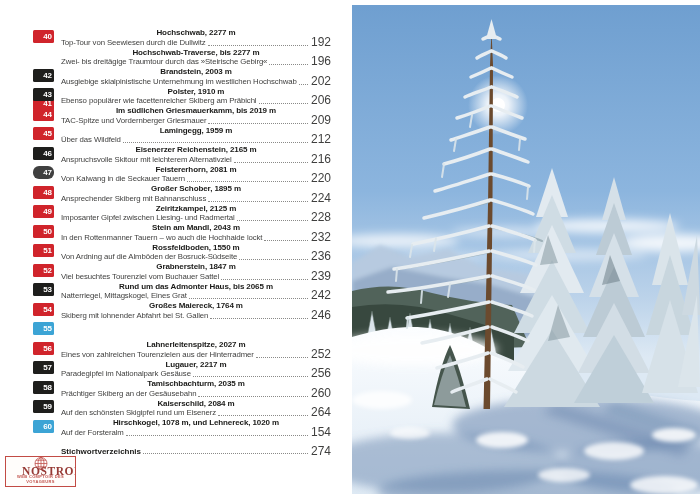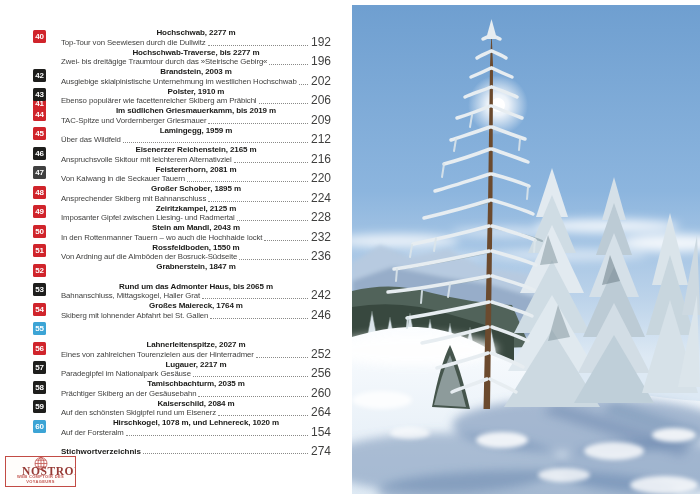--- a/index.html
+++ b/index.html
@@ -9,21 +9,21 @@
     font-family:"Liberation Sans", sans-serif;
     -webkit-font-smoothing:antialiased;
   }
   
   .page-left{position:absolute;left:33px;top:28px;width:298px;}
   .toc{display:flex;flex-direction:column;}
   .entry{position:relative;height:19.5px;}
   .num{
     position:absolute;left:0;top:1.5px;width:13px;height:13px;
     border-radius:1.5px;color:#ffffff;font-size:8px;font-weight:bold;
-    display:flex;align-items:center;justify-content:center;letter-spacing:-0.2px;
+    display:flex;align-items:center;justify-content:center;letter-spacing:-0.2px;padding-left:8px;
   }
   .entry-text{display:block;margin-left:28px;width:270px;text-align:center;}
   .title{
     display:block;font-size:8px;font-weight:bold;color:#1a1a18;
     line-height:9.6px;white-space:nowrap;letter-spacing:-0.1px;
   }
   .desc-row{display:flex;align-items:flex-end;line-height:9.4px;}
   .desc{font-size:7.8px;color:#3f3f3e;white-space:nowrap;letter-spacing:-0.1px;}
   .dots{flex:1;min-width:5px;border-bottom:1.5px dotted #8a8a88;margin:0 3px 1.5px 2px;}
   .pageno{font-size:12px;color:#3f3f3e;}
@@ -127,21 +127,21 @@
     <span class="entry-text">
       <span class="title">Eisenerzer Reichenstein, 2165 m</span>
       <span class="desc-row">
         <span class="desc">Anspruchsvolle Skitour mit leichterem Alternativziel</span>
         <span class="dots"></span>
         <span class="pageno">216</span>
       </span>
     </span>
   </div>
         <div class="entry">
-    <span class="num" style="background: #404040;">47</span>
+    <span class="num" style="background: #404040; border-radius: 6px;">47</span>
     <span class="entry-text">
       <span class="title">Feistererhorn, 2081 m</span>
       <span class="desc-row">
         <span class="desc">Von Kalwang in die Seckauer Tauern</span>
         <span class="dots"></span>
         <span class="pageno">220</span>
       </span>
     </span>
   </div>
         <div class="entry">
@@ -185,28 +185,33 @@
         <span class="desc">Von Ardning auf die Almböden der Bosruck-Südseite</span>
         <span class="dots"></span>
         <span class="pageno">236</span>
       </span>
     </span>
   </div>
         <div class="entry">
     <span class="num" style="background: rgb(208, 36, 43);">52</span>
     <span class="entry-text">
       <span class="title">Grabnerstein, 1847 m</span>
+      <span class="desc-row">
+        <span class="desc">Viel besuchtes Tourenziel vom Buchauer Sattel</span>
+        <span class="dots"></span>
+        <span class="pageno">239</span>
+      </span>
     </span>
   </div>
         <div class="entry">
     <span class="num" style="background: rgb(30, 30, 28);">53</span>
     <span class="entry-text">
       <span class="title">Rund um das Admonter Haus, bis 2065 m</span>
       <span class="desc-row">
-        <span class="desc">Bahnanschluss, Mittagskogel, Haller Grat</span>
+        <span class="desc">Natterriegel, Mittagskogel, Eines Grat</span>
         <span class="dots"></span>
         <span class="pageno">242</span>
       </span>
     </span>
   </div>
         <div class="entry">
     <span class="num" style="background: rgb(208, 36, 43);">54</span>
     <span class="entry-text">
       <span class="title">Großes Maiereck, 1764 m</span>
       <span class="desc-row">

